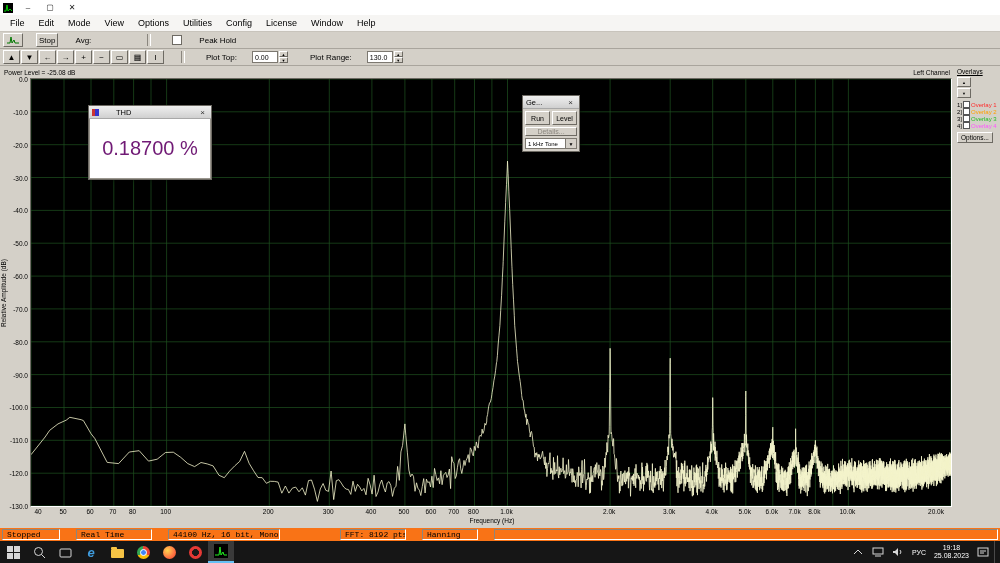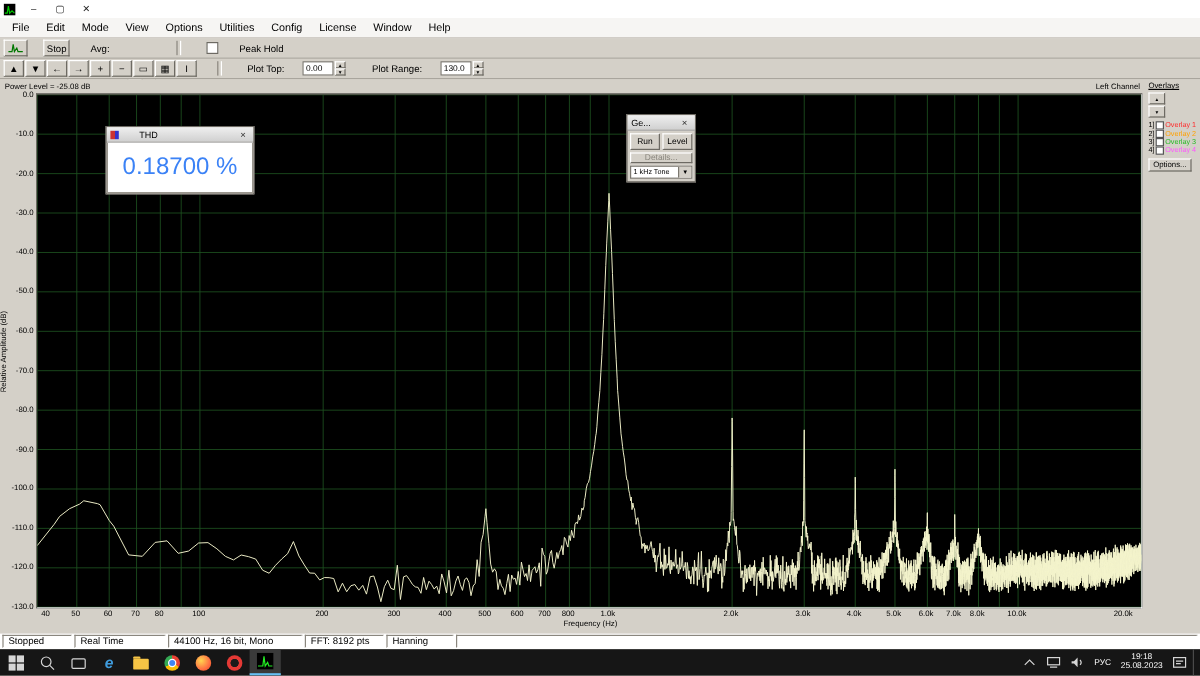--- a/index.html
+++ b/index.html
@@ -47,21 +47,21 @@
   
   .sidebar{width:46px;font-size:6.5px;padding:2px 0 0 3px;box-sizing:border-box;display:flex;flex-direction:column;align-items:flex-start;}
   .ov-title{text-decoration:underline;margin-bottom:2px;}
   .ov-spins{display:flex;flex-direction:column;gap:1px;margin-bottom:3px;}
   .ovspin{width:12px;height:8px;font-size:4px;border:1px solid;border-color:#fff #6d6a63 #6d6a63 #fff;background:#d4d0c8;display:flex;align-items:center;justify-content:center;}
   .ov-row{display:flex;align-items:center;gap:1px;height:7px;font-size:6px;white-space:nowrap;}
   .ov-chk{width:5px;height:5px;background:#fff;border:1px solid #555;display:inline-block;}
   .opt-btn{margin-top:3px;font-size:6.5px;padding:1px 3px;background:#d4d0c8;border:1px solid;border-color:#fff #6d6a63 #6d6a63 #fff;}
 
   
-  .statusbar{height:13px;display:flex;gap:2px;padding:1px 2px;box-sizing:border-box;background:#ffffff;font-size:8px;flex:0 0 auto;}
+  .statusbar{height:13px;display:flex;gap:16px;padding:1px 2px;box-sizing:border-box;background:#f97316;font-size:8px;flex:0 0 auto;font-family:Liberation Mono, monospace;}
   .scell{border:1px solid;border-color:#8a867e #fff #fff #8a867e;height:11px;display:flex;align-items:center;padding:0 4px;box-sizing:border-box;white-space:nowrap;overflow:hidden;}
 
   
   .taskbar{height:22px;background:#161616;display:flex;align-items:center;color:#ddd;flex:0 0 auto;}
   .tbi{width:26px;height:22px;display:flex;align-items:center;justify-content:center;flex:0 0 auto;box-sizing:border-box;}
   .tbi.sm{width:18px;}
   .tbi.active{background:#3a3a3a;border-bottom:2px solid #66c0f4;}
   .edge{font-size:13px;font-weight:bold;color:#3f9bdc;font-style:italic;}
   .fold{width:13px;height:9px;background:#f6c445;border-radius:1px;position:relative;display:inline-block;margin-top:2px;}
   .fold::before{content:"";position:absolute;top:-2px;left:0;width:6px;height:2px;background:#f6c445;border-radius:1px 1px 0 0;}
@@ -73,21 +73,21 @@
   .lang{font-size:7px;color:#fff;padding:0 3px;}
   .clock{font-size:7px;line-height:8px;text-align:center;color:#fff;padding:0 3px;}
   .showdesk{width:4px;height:22px;border-left:1px solid #4a4a4a;}
 
   
   .float{position:absolute;background:#d4d0c8;border:1px solid #6d6a63;box-shadow:1px 1px 3px rgba(0,0,0,.45);z-index:10;}
   .fw-title{height:12px;background:linear-gradient(#efefef,#d0d0d0);display:flex;align-items:center;font-size:7.5px;padding:0 3px;border-bottom:1px solid #a8a8a8;gap:17px;}
   .fw-close{margin-left:auto;width:11px;text-align:center;font-size:8px;color:#333;}
   .fw-icon{width:7px;height:7px;background:linear-gradient(90deg,#c33 50%,#33c 50%);display:inline-block;}
   #thd-win{left:88px;top:105px;width:122px;}
-  .thd-body{background:#fff;height:42px;display:flex;align-items:center;justify-content:center;font-size:20px;color:#3b82f6;border:1px solid #9a968e;border-top:none;box-sizing:border-box;}
+  .thd-body{background:#fff;height:60px;display:flex;align-items:center;justify-content:center;font-size:20px;color:#701a75;border:1px solid #9a968e;border-top:none;box-sizing:border-box;}
   #gen-win{left:522px;top:95px;width:56px;}
   .gen-body{padding:2px;display:flex;flex-direction:column;gap:2px;}
   .gen-row{display:flex;gap:2px;}
   .gbtn{flex:1;height:12px;font-size:7px;background:#d4d0c8;border:1px solid;border-color:#fff #6d6a63 #6d6a63 #fff;display:flex;align-items:center;justify-content:center;}
   .gbtn.disabled{color:#8a867e;}
   .gcombo{height:11px;background:#fff;border:1px solid #7c7870;font-size:6px;display:flex;align-items:center;justify-content:space-between;padding-left:2px;box-sizing:border-box;}
 </style>
 </head>
 <body>
 
@@ -294,21 +294,21 @@
           </div>
         </div>
       <div class="opt-btn">Options...</div>
     </div>
   </div>
 
   <div class="statusbar" id="statusbar">
       <div class="scell" style="width: 58px;">Stopped</div>
       <div class="scell" style="width: 76px;">Real Time</div>
       <div class="scell" style="width: 112px;">44100 Hz, 16 bit, Mono</div>
-      <div class="scell" style="width: 66px;">FFT: 8192 pts</div>
+      <div class="scell" style="width: 66px; margin-left: 44px;">FFT: 8192 pts</div>
       <div class="scell" style="width: 56px;">Hanning</div>
       <div class="scell" style="flex: 1 1 0%;"></div>
     </div>
 
   <div class="taskbar">
     <div class="tbi">
       <svg width="13" height="13">
           <rect x="0" y="0" width="6" height="6" fill="#d6d6d6"></rect>
           <rect x="7" y="0" width="6" height="6" fill="#d6d6d6"></rect>
           <rect x="0" y="7" width="6" height="6" fill="#d6d6d6"></rect>

